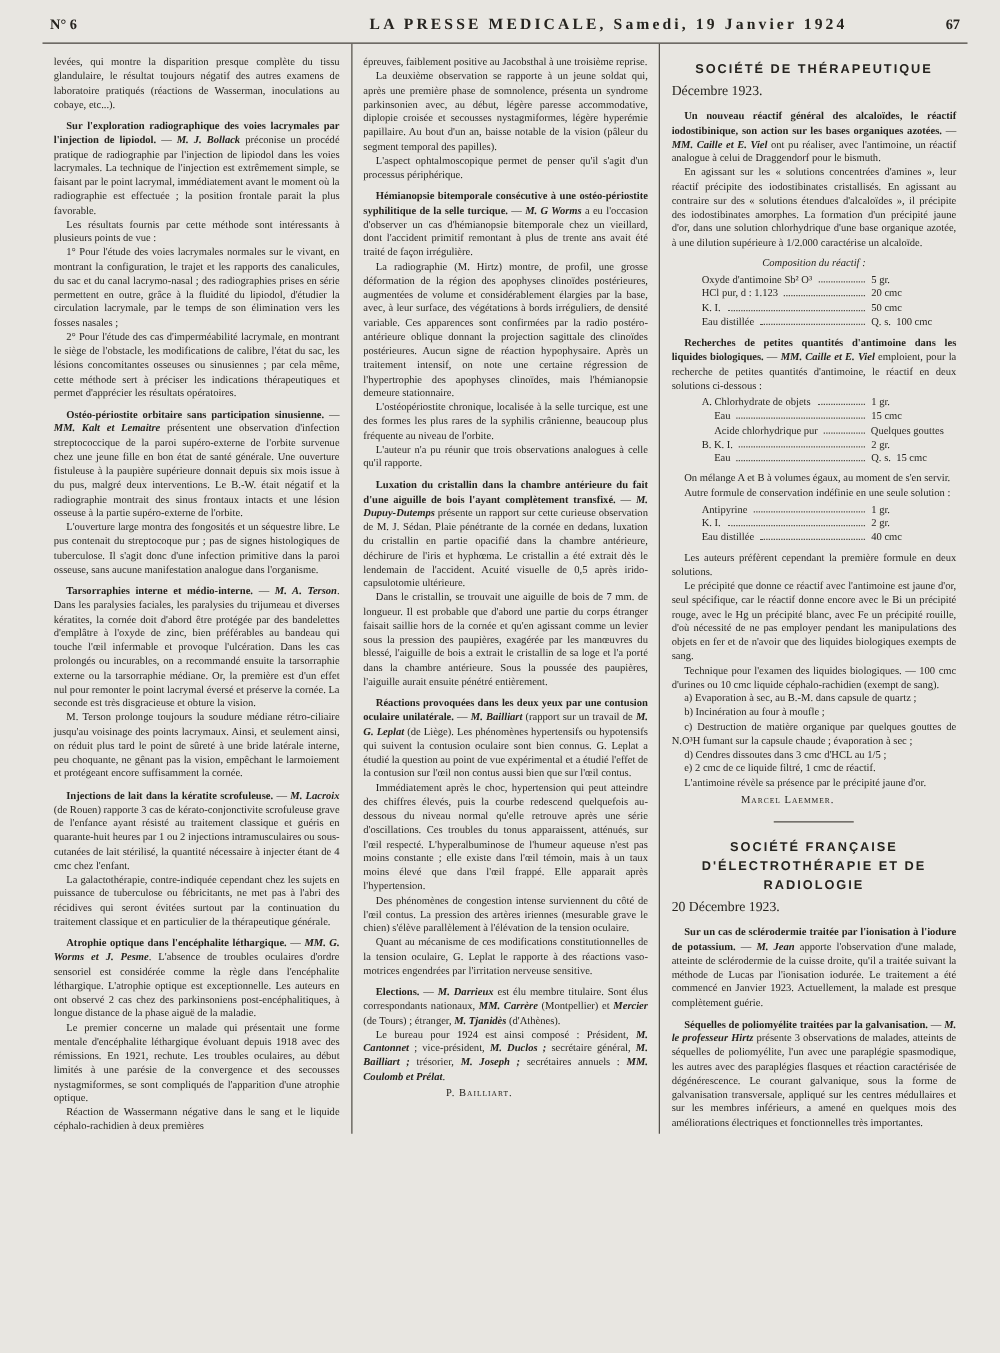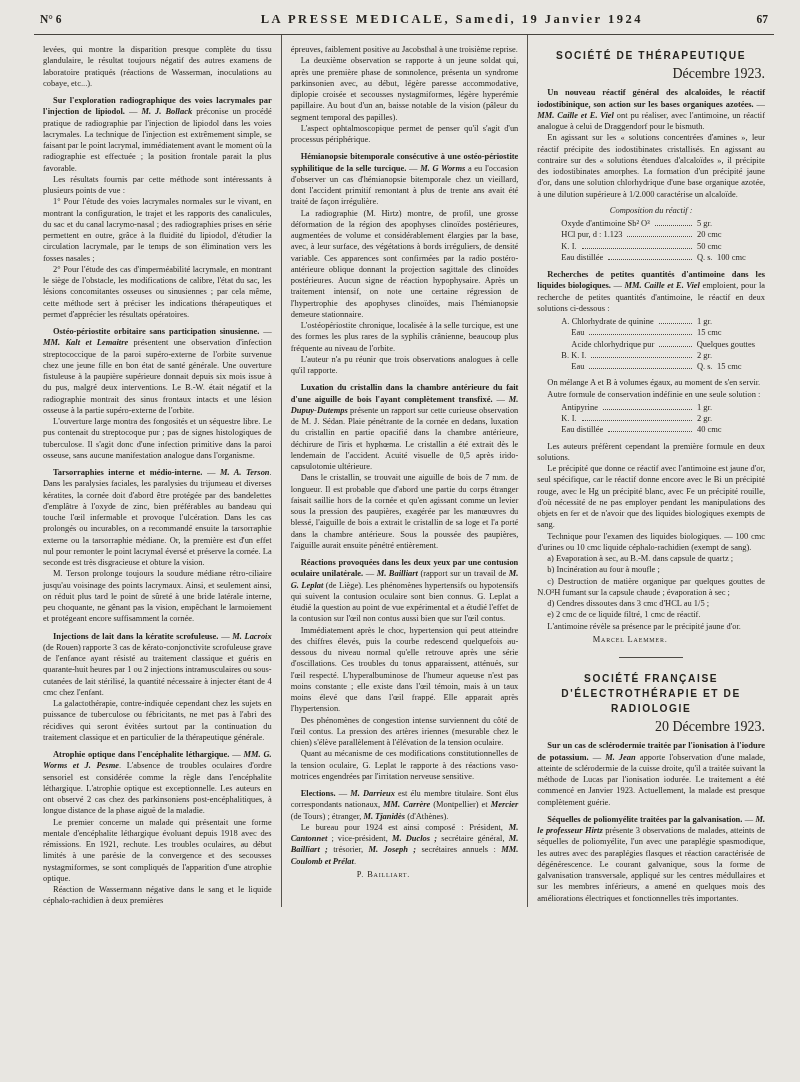--- a/index.html
+++ b/index.html
@@ -6,21 +6,21 @@
   html,body{width:800px;height:1082px;overflow:hidden}
   body{
     background:#e8e6e1;
     font-family:"Liberation Serif","DejaVu Serif",serif;
     color:#26241f;
     -webkit-font-smoothing:antialiased;
   }
   .page{padding:8px 26px 0 34px}
   .hdr{
     display:grid;grid-template-columns:90px 1fr 90px;align-items:baseline;
-    padding:4px 6px 7px;border-bottom:1.2px solid #45423c;gap:35px;
+    padding:4px 6px 7px;border-bottom:1.2px solid #45423c;
   }
   .issue{font-weight:bold;font-size:11.5px}
   .masthead{text-align:right;font-weight:bold;font-size:12.5px;letter-spacing:2.5px;white-space:nowrap}
   .pageno{text-align:right;font-weight:bold;font-size:11.5px}
   .content{display:grid;grid-template-columns:1fr 1fr 1fr}
   .col{
     padding:9px 9px 0 9px;
     font-size:8.45px;line-height:11.25px;text-align:justify;
     hyphens:auto;
   }
@@ -30,21 +30,21 @@
   .para.sec{margin-top:6px}
   .rb{font-weight:bold}
   .rbi{font-weight:bold;font-style:italic}
   .ri{}
   .shead{
     font-family:"Liberation Sans","DejaVu Sans",sans-serif;
     font-weight:700;font-size:10.2px;letter-spacing:1.6px;
     text-align:center;line-height:15px;margin:13px 0 5px;
   }
   .shead:first-child{margin-top:4px}
-  .sdate{text-align:right;font-size:14px;margin:2px 0 8px}
+  .sdate{text-align:left;font-size:11px;margin:2px 0 8px}
   .cital{text-align:center;font-style:italic;margin:5px 0 2px}
   .recipe{margin:2px 0 5px 24px;padding-right:10px}
   .rrow{display:flex;align-items:baseline}
   .rrow.rind{padding-left:10px}
   .rname{white-space:nowrap}
   .dots{flex:1;min-width:12px;border-bottom:1.3px dotted #4e4b45;margin:0 5px 2px}
   .ramt{white-space:nowrap;min-width:58px;text-align:left}
   .sig{text-align:center;padding-right:42px;font-variant:small-caps;letter-spacing:.8px;margin-top:2px}
   .srule{width:64px;border-top:1px solid #4e4b45;margin:12px auto 2px}
 </style>
@@ -79,21 +79,21 @@
         <p class="para"><span>La deuxième observation se rapporte à un jeune soldat qui, après une première phase de somnolence, présenta un syndrome parkinsonien avec, au début, légère paresse accommodative, diplopie croisée et secousses nystagmiformes, légère hyperémie papillaire. Au bout d'un an, baisse notable de la vision (pâleur du segment temporal des papilles).</span></p>
         <p class="para"><span>L'aspect ophtalmoscopique permet de penser qu'il s'agit d'un processus périphérique.</span></p>
         <p class="para sec"><span class="rb">Hémianopsie bitemporale consécutive à une ostéo-périostite syphilitique de la selle turcique.</span><span> — </span><span class="rbi">M. G Worms</span><span> a eu l'occasion d'observer un cas d'hémianopsie bitemporale chez un vieillard, dont l'accident primitif remontant à plus de trente ans avait été traité de façon irrégulière.</span></p>
         <p class="para"><span>La radiographie (M. Hirtz) montre, de profil, une grosse déformation de la région des apophyses clinoïdes postérieures, augmentées de volume et considérablement élargies par la base, avec, à leur surface, des végétations à bords irréguliers, de densité variable. Ces apparences sont confirmées par la radio postéro-antérieure oblique donnant la projection sagittale des clinoïdes postérieures. Aucun signe de réaction hypophysaire. Après un traitement intensif, on note une certaine régression de l'hypertrophie des apophyses clinoïdes, mais l'hémianopsie demeure stationnaire.</span></p>
         <p class="para"><span>L'ostéopériostite chronique, localisée à la selle turcique, est une des formes les plus rares de la syphilis crânienne, beaucoup plus fréquente au niveau de l'orbite.</span></p>
         <p class="para"><span>L'auteur n'a pu réunir que trois observations analogues à celle qu'il rapporte.</span></p>
         <p class="para sec"><span class="rb">Luxation du cristallin dans la chambre antérieure du fait d'une aiguille de bois l'ayant complètement transfixé.</span><span> — </span><span class="rbi">M. Dupuy-Dutemps</span><span> présente un rapport sur cette curieuse observation de M. J. Sédan. Plaie pénétrante de la cornée en dedans, luxation du cristallin en partie opacifié dans la chambre antérieure, déchirure de l'iris et hyphœma. Le cristallin a été extrait dès le lendemain de l'accident. Acuité visuelle de 0,5 après irido-capsulotomie ultérieure.</span></p>
         <p class="para"><span>Dans le cristallin, se trouvait une aiguille de bois de 7 mm. de longueur. Il est probable que d'abord une partie du corps étranger faisait saillie hors de la cornée et qu'en agissant comme un levier sous la pression des paupières, exagérée par les manœuvres du blessé, l'aiguille de bois a extrait le cristallin de sa loge et l'a porté dans la chambre antérieure. Sous la poussée des paupières, l'aiguille aurait ensuite pénétré entièrement.</span></p>
         <p class="para sec"><span class="rb">Réactions provoquées dans les deux yeux par une contusion oculaire unilatérale.</span><span> — </span><span class="rbi">M. Bailliart</span><span> (rapport sur un travail de </span><span class="rbi">M. G. Leplat</span><span> (de Liège). Les phénomènes hypertensifs ou hypotensifs qui suivent la contusion oculaire sont bien connus. G. Leplat a étudié la question au point de vue expérimental et a étudié l'effet de la contusion sur l'œil non contus aussi bien que sur l'œil contus.</span></p>
         <p class="para"><span>Immédiatement après le choc, hypertension qui peut atteindre des chiffres élevés, puis la courbe redescend quelquefois au-dessous du niveau normal qu'elle retrouve après une série d'oscillations. Ces troubles du tonus apparaissent, atténués, sur l'œil respecté. L'hyperalbuminose de l'humeur aqueuse n'est pas moins constante ; elle existe dans l'œil témoin, mais à un taux moins élevé que dans l'œil frappé. Elle apparait après l'hypertension.</span></p>
-        <p class="para"><span>Des phénomènes de congestion intense surviennent du côté de l'œil contus. La pression des artères iriennes (mesurable chez le chien) s'élève parallèlement à l'élévation de la tension oculaire.</span></p>
+        <p class="para"><span>Des phénomènes de congestion intense surviennent du côté de l'œil contus. La pression des artères iriennes (mesurable grave le chien) s'élève parallèlement à l'élévation de la tension oculaire.</span></p>
         <p class="para"><span>Quant au mécanisme de ces modifications constitutionnelles de la tension oculaire, G. Leplat le rapporte à des réactions vaso-motrices engendrées par l'irritation nerveuse sensitive.</span></p>
         <p class="para sec"><span class="rb">Elections.</span><span> — </span><span class="rbi">M. Darrieux</span><span> est élu membre titulaire. Sont élus correspondants nationaux, </span><span class="rbi">MM. Carrère</span><span> (Montpellier) et </span><span class="rbi">Mercier</span><span> (de Tours) ; étranger, </span><span class="rbi">M. Tjanidès</span><span> (d'Athènes).</span></p>
         <p class="para"><span>Le bureau pour 1924 est ainsi composé : Président, </span><span class="rbi">M. Cantonnet</span><span> ; vice-président, </span><span class="rbi">M. Duclos ;</span><span> secrétaire général, </span><span class="rbi">M. Bailliart ;</span><span> trésorier, </span><span class="rbi">M. Joseph ;</span><span> secrétaires annuels : </span><span class="rbi">MM. Coulomb et Prélat</span><span>.</span></p>
         <div class="sig">P. Bailliart.</div>
       </div>
     <div class="col">
         <div class="shead">
           <div>SOCIÉTÉ DE THÉRAPEUTIQUE</div>
         </div>
         <div class="sdate">Décembre 1923.</div>
@@ -118,21 +118,21 @@
           </div>
           <div class="rrow">
             <span class="rname">Eau distillée</span>
             <span class="dots"></span>
             <span class="ramt">Q. s. 100 cmc</span>
           </div>
         </div>
         <p class="para sec"><span class="rb">Recherches de petites quantités d'antimoine dans les liquides biologiques.</span><span> — </span><span class="rbi">MM. Caille et E. Viel</span><span> emploient, pour la recherche de petites quantités d'antimoine, le réactif en deux solutions ci-dessous :</span></p>
         <div class="recipe">
           <div class="rrow">
-            <span class="rname">A. Chlorhydrate de quinine</span>
+            <span class="rname">A. Chlorhydrate de objets</span>
             <span class="dots"></span>
             <span class="ramt">1 gr.</span>
           </div>
           <div class="rrow rind">
             <span class="rname">Eau</span>
             <span class="dots"></span>
             <span class="ramt">15 cmc</span>
           </div>
           <div class="rrow rind">
             <span class="rname">Acide chlorhydrique pur</span>

